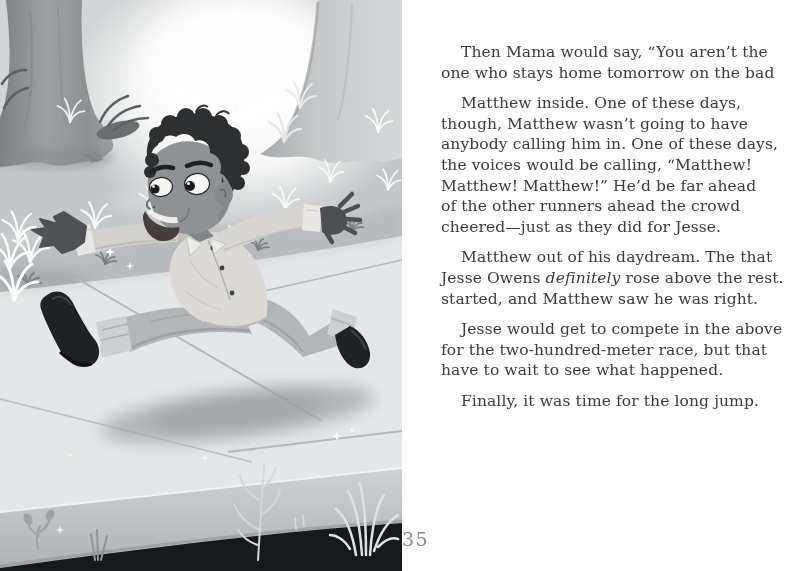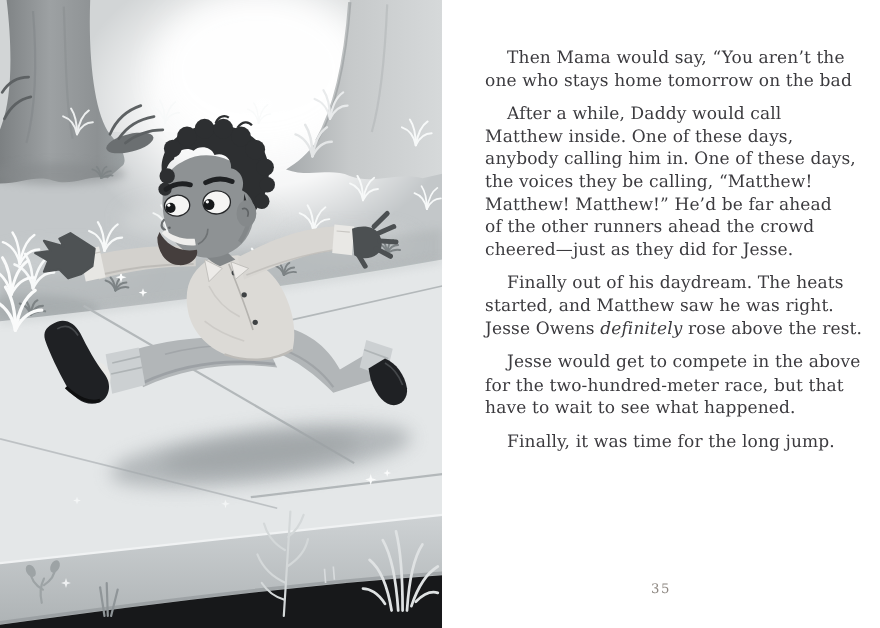--- a/index.html
+++ b/index.html
@@ -19,22 +19,22 @@
   .story{
     position:absolute;left:39px;top:42px;width:356px;
     color:var(--text-color);
     font-size:15.5px;line-height:20.6px;letter-spacing:.1px;
   }
   .para{margin:0 0 10px 0;}
   .line{display:block;white-space:pre;}
   .para .line:first-child{text-indent:20px;}
   .line em{font-style:italic;}
   .page-number{
-    position:absolute;left:0;top:528px;width:398px;text-align:center;
-    color:var(--page-number-color);font-size:12px;letter-spacing:1.5px;
+    position:absolute;left:0;top:528px;width:398px;text-align:left;
+    color:var(--page-number-color);font-size:19px;letter-spacing:1.5px;
   }
 </style>
 </head>
 <body>
 
 <div class="spread">
 
   <div class="illustration-page">
     <svg viewBox="0 0 402 571" role="img" aria-label="Black-and-white illustration of a smiling boy in a button-up shirt and cuffed trousers leaping mid-stride along a sidewalk, between two large tree trunks with grass and small white plants behind him">
       <defs>
@@ -301,32 +301,32 @@
     </svg>
   </div>
 
   <div class="text-page">
     <div class="story">
         <p class="para">
           <span class="line">Then Mama would say, “You aren’t the</span>
           <span class="line">one who stays home tomorrow on the bad</span>
         </p>
         <p class="para">
-          <span class="line">After a while, Daddy would call</span>
           <span class="line">Matthew inside. One of these days,</span>
+          <span class="line">though, Matthew wasn’t going to have</span>
           <span class="line">anybody calling him in. One of these days,</span>
-          <span class="line">the voices they be calling, “Matthew!</span>
+          <span class="line">the voices would be calling, “Matthew!</span>
           <span class="line">Matthew! Matthew!” He’d be far ahead</span>
           <span class="line">of the other runners ahead the crowd</span>
           <span class="line">cheered—just as they did for Jesse.</span>
         </p>
         <p class="para">
-          <span class="line">Finally out of his daydream. The heats</span>
+          <span class="line">Matthew out of his daydream. The that</span>
+          <span class="line">Jesse Owens <em>definitely</em> rose above the rest.</span>
           <span class="line">started, and Matthew saw he was right.</span>
-          <span class="line">Jesse Owens <em>definitely</em> rose above the rest.</span>
         </p>
         <p class="para">
           <span class="line">Jesse would get to compete in the above</span>
           <span class="line">for the two-hundred-meter race, but that</span>
           <span class="line">have to wait to see what happened.</span>
         </p>
         <p class="para">
           <span class="line">Finally, it was time for the long jump.</span>
         </p>
       </div>

